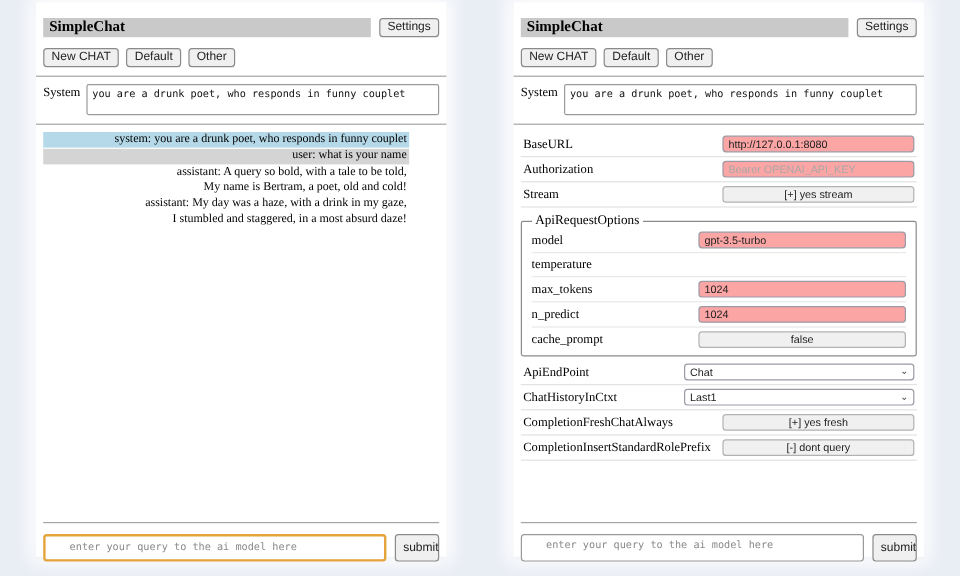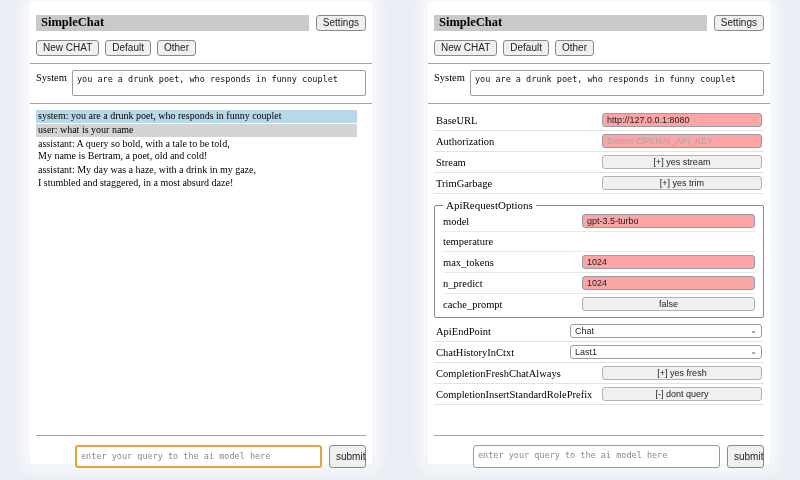--- a/index.html
+++ b/index.html
@@ -37,32 +37,32 @@
 
   .sysrow { display:flex; gap:5px; margin-top:1px; }
   .syslabel { font-size:10.5px; padding-top:2px; }
   textarea.sys {
     flex:1; height:26px; resize:none;
     font-family:"DejaVu Sans Mono", monospace; font-size:8.5px; line-height:12px;
     color:#111; border:1px solid #9a9a9a; border-radius:2px; padding:2px 4px;
   }
 
   .messages { margin-top:2px; }
-  .msg { font-size:10px; line-height:12.8px; padding:0 2px; margin:0 9px 1px 0; color:#000; }
+  .msg { font-size:10px; line-height:12.8px; padding:0 2px; margin:0 25px 1px 0; color:#000;text-align:right; }
   .msg.system { background:#b5d9e8; }
   .msg.user { background:#d4d4d4; }
   .msg.assistant { background:transparent; white-space:pre-line; }
 
   .bottom { position:absolute; left:0; right:0; bottom:9px; padding:0 6px; }
   .bottom hr.full { margin:0 0 9px; }
   .query-row { display:flex; gap:7px; align-items:stretch; }
   textarea.query {
     flex:1; height:23px; resize:none;
     font-family:"DejaVu Sans Mono", monospace; font-size:8.5px;
-    color:#555; border:1px solid #9a9a9a; border-radius:3px; padding:4px 4px;margin-left:39px;
+    color:#555; border:1px solid #9a9a9a; border-radius:3px; padding:4px 20px;
   }
   textarea.query::placeholder { color:#8a8a8a; }
   textarea.query.focused { border:2px solid #e5a33c; }
   button.submit { width:37px; }
 
   .settings { margin-top:0; }
   .srow {
     display:flex; justify-content:space-between; align-items:center;
     min-height:20px; padding:3px 2px; border-bottom:1px solid #e2e2e2;
   }
@@ -171,24 +171,20 @@
       <div class="srow">
         <span class="lbl">Authorization</span>
         <input class="txt" type="text" placeholder="Bearer OPENAI_API_KEY" style="">
       </div>
 
       <div class="srow">
         <span class="lbl">Stream</span>
         <button class="toggle">[+] yes stream</button>
       </div>
 
-      <div class="srow">
-        <span class="lbl">TrimGarbage</span>
-        <button class="toggle">[+] yes trim</button>
-      </div>
 
       <fieldset class="aro">
         <legend>ApiRequestOptions</legend>
 
         <div class="srow">
           <span class="lbl">model</span>
           <input class="txt" type="text" value="gpt-3.5-turbo" style="">
         </div>
 
         <div class="srow">

